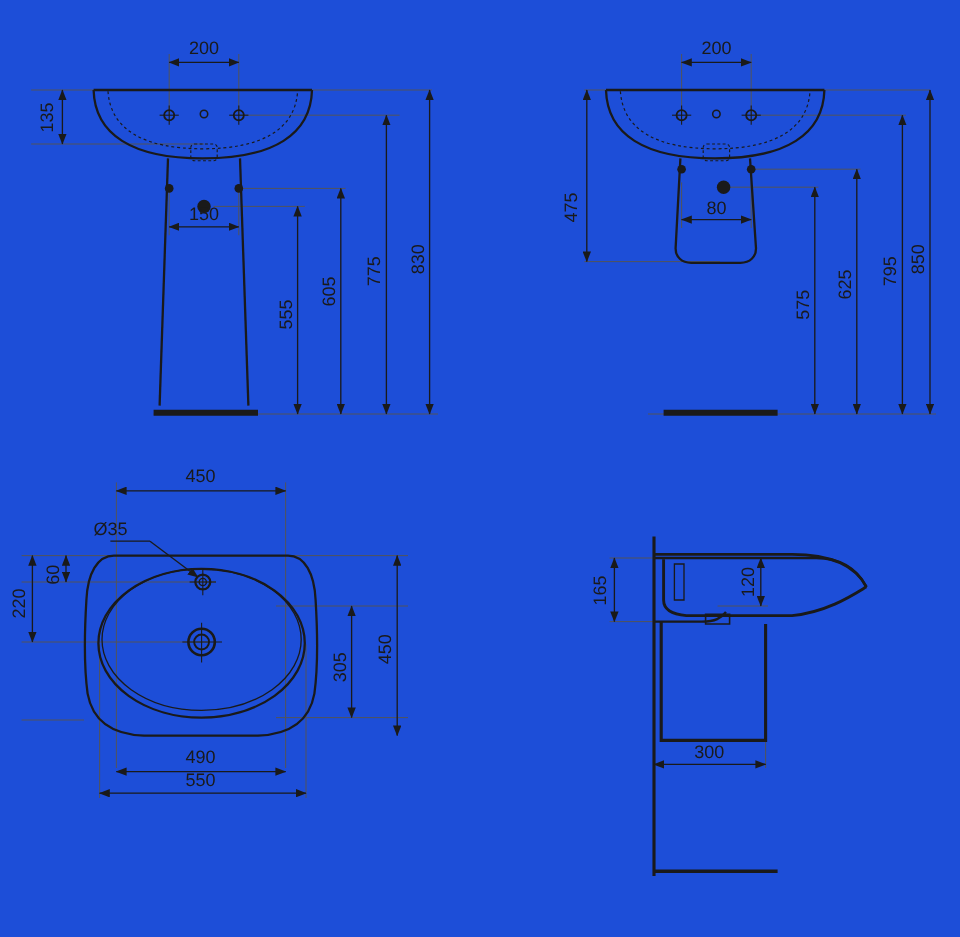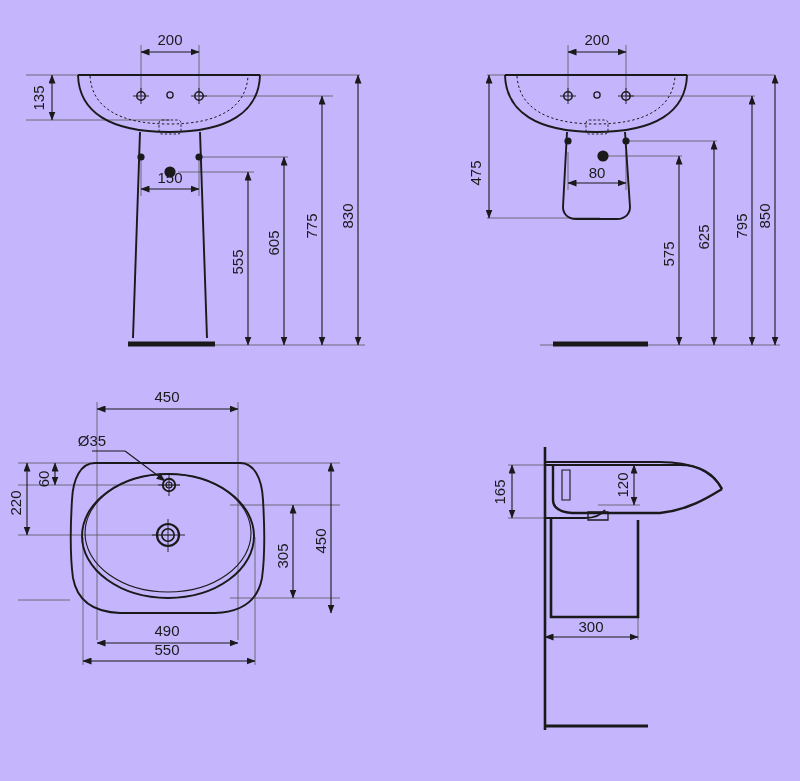--- a/index.html
+++ b/index.html
@@ -1,18 +1,18 @@
 <!DOCTYPE html>
 <html><head>
 <meta charset="utf-8">
 <style>
   html,body{margin:0;padding:0;background:#ffffff;}
   body{width:800px;height:781px;overflow:hidden;
        font-family:"Liberation Sans",sans-serif;}
-  #sheet{position:relative;width:800px;height:781px;background:#c4b5fd;}
+  #sheet{position:relative;width:800px;height:781px;background:#1d4ed8;}
   svg{display:block;}
   text{font-family:"Liberation Sans",sans-serif;fill:#1a1a1a;}
 </style>
 </head>
 <body>
 
 <div id="sheet">
 <svg width="800" height="781" viewBox="0 0 800 781">
 
   <defs>

